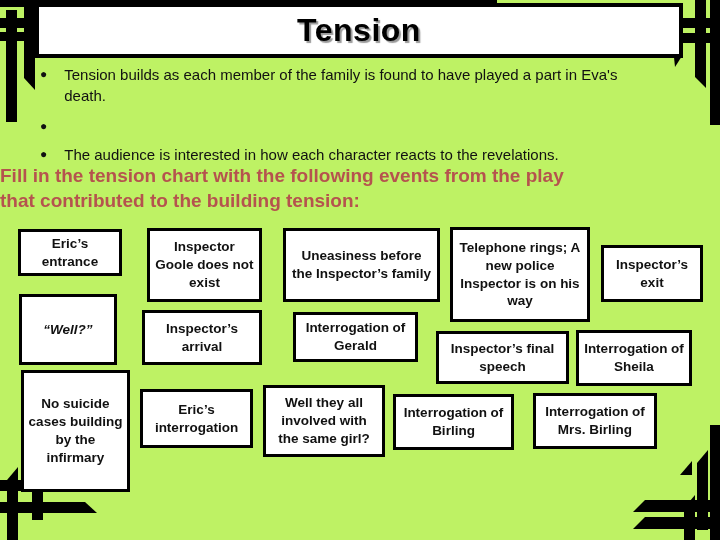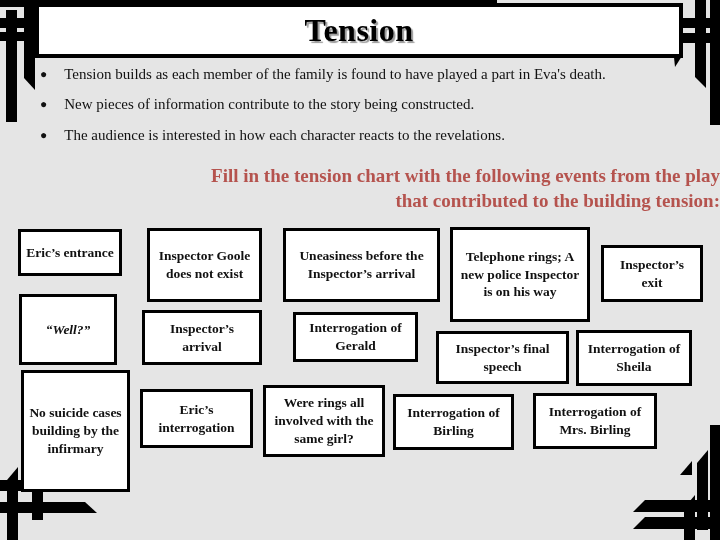--- a/index.html
+++ b/index.html
@@ -1,29 +1,29 @@
 <!DOCTYPE html>
 <html><head>
 <meta charset="utf-8">
 <style>
   html,body{margin:0;padding:0;background:#fff;}
-  .slide{position:relative;width:720px;height:540px;background:#e5e5e5;overflow:hidden;
-         font-family:Liberation Serif, serif;color:#111;}
+  .slide{position:relative;width:720px;height:540px;background:#bef264;overflow:hidden;
+         font-family:Liberation Sans, sans-serif;color:#111;}
   .top-bar{position:absolute;left:0;top:0;width:497px;height:7px;background:#000;}
   .orn{position:absolute;}
   .orn polygon,.orn rect{fill:#000;}
   .title-box{position:absolute;left:35px;top:3px;width:648px;height:55px;background:#fff;
              border:4px solid #000;box-sizing:border-box;display:flex;align-items:center;justify-content:center;}
   .title-box h1{margin:0;font-size:32px;font-weight:bold;color:#000;letter-spacing:.5px;
                 text-shadow:2px 2px 1px #9a9a9a;}
   .bullets{position:absolute;left:40px;top:64px;width:640px;margin:0;padding:0;list-style:none;}
   .bullets li{display:flex;gap:17px;margin-bottom:9px;font-size:15px;line-height:1.42;color:#111;}
   .bullets .dot{font-size:12px;padding-top:2px;flex:0 0 auto;}
   .bullets .btxt{max-width:578px;}
-  .instruction{position:absolute;left:0;top:163px;width:720px;text-align:right;
+  .instruction{position:absolute;left:0;top:163px;width:720px;text-align:left;
                font-weight:bold;font-size:19px;line-height:1.32;}
   .event-box{position:absolute;box-sizing:border-box;background:#fff;border:3px solid #000;
              display:flex;flex-direction:column;align-items:center;justify-content:center;
              text-align:center;font-weight:bold;font-size:13.5px;line-height:1.32;color:#111;
              padding:2px 4px;}
   .event-box .quote{font-style:italic;}
 </style>
 </head>
 <body>
 
@@ -68,21 +68,20 @@
     <h1>Tension</h1>
   </div>
 
   <ul class="bullets">
     <li>
       <span class="dot">●</span>
       <span class="btxt">Tension builds as each member of the family is found to have played a part in Eva's death.</span>
     </li>
     <li>
       <span class="dot">●</span>
-      <span class="btxt">New pieces of information contribute to the story being constructed.</span>
     </li>
     <li>
       <span class="dot">●</span>
       <span class="btxt">The audience is interested in how each character reacts to the revelations.</span>
     </li>
   </ul>
 
   <div class="instruction" id="instruction" style="color: rgb(181, 83, 78);">
     <div>Fill in the tension chart with the following events from the play</div>
     <div>that contributed to the building tension:</div>
@@ -106,29 +105,29 @@
 
   <div class="event-box" style="left:142px;top:310px;width:120px;height:55px">
     <span>Inspector’s arrival</span>
   </div>
 
   <div class="event-box" style="left:140px;top:389px;width:113px;height:59px">
     <span>Eric’s interrogation</span>
   </div>
 
   <div class="event-box" style="left:283px;top:228px;width:157px;height:74px">
-    <span>Uneasiness before the Inspector’s arrival</span>
+    <span>Uneasiness before the Inspector’s family</span>
   </div>
 
   <div class="event-box" style="left:293px;top:312px;width:125px;height:50px">
     <span>Interrogation of Gerald</span>
   </div>
 
   <div class="event-box" style="left:263px;top:385px;width:122px;height:72px">
-    <span>Were rings all involved with the same girl?</span>
+    <span>Well they all involved with the same girl?</span>
   </div>
 
   <div class="event-box" style="left:450px;top:227px;width:140px;height:95px">
     <span>Telephone rings; A new police Inspector is on his way</span>
   </div>
 
   <div class="event-box" style="left:436px;top:331px;width:133px;height:53px">
     <span>Inspector’s final speech</span>
   </div>
 

